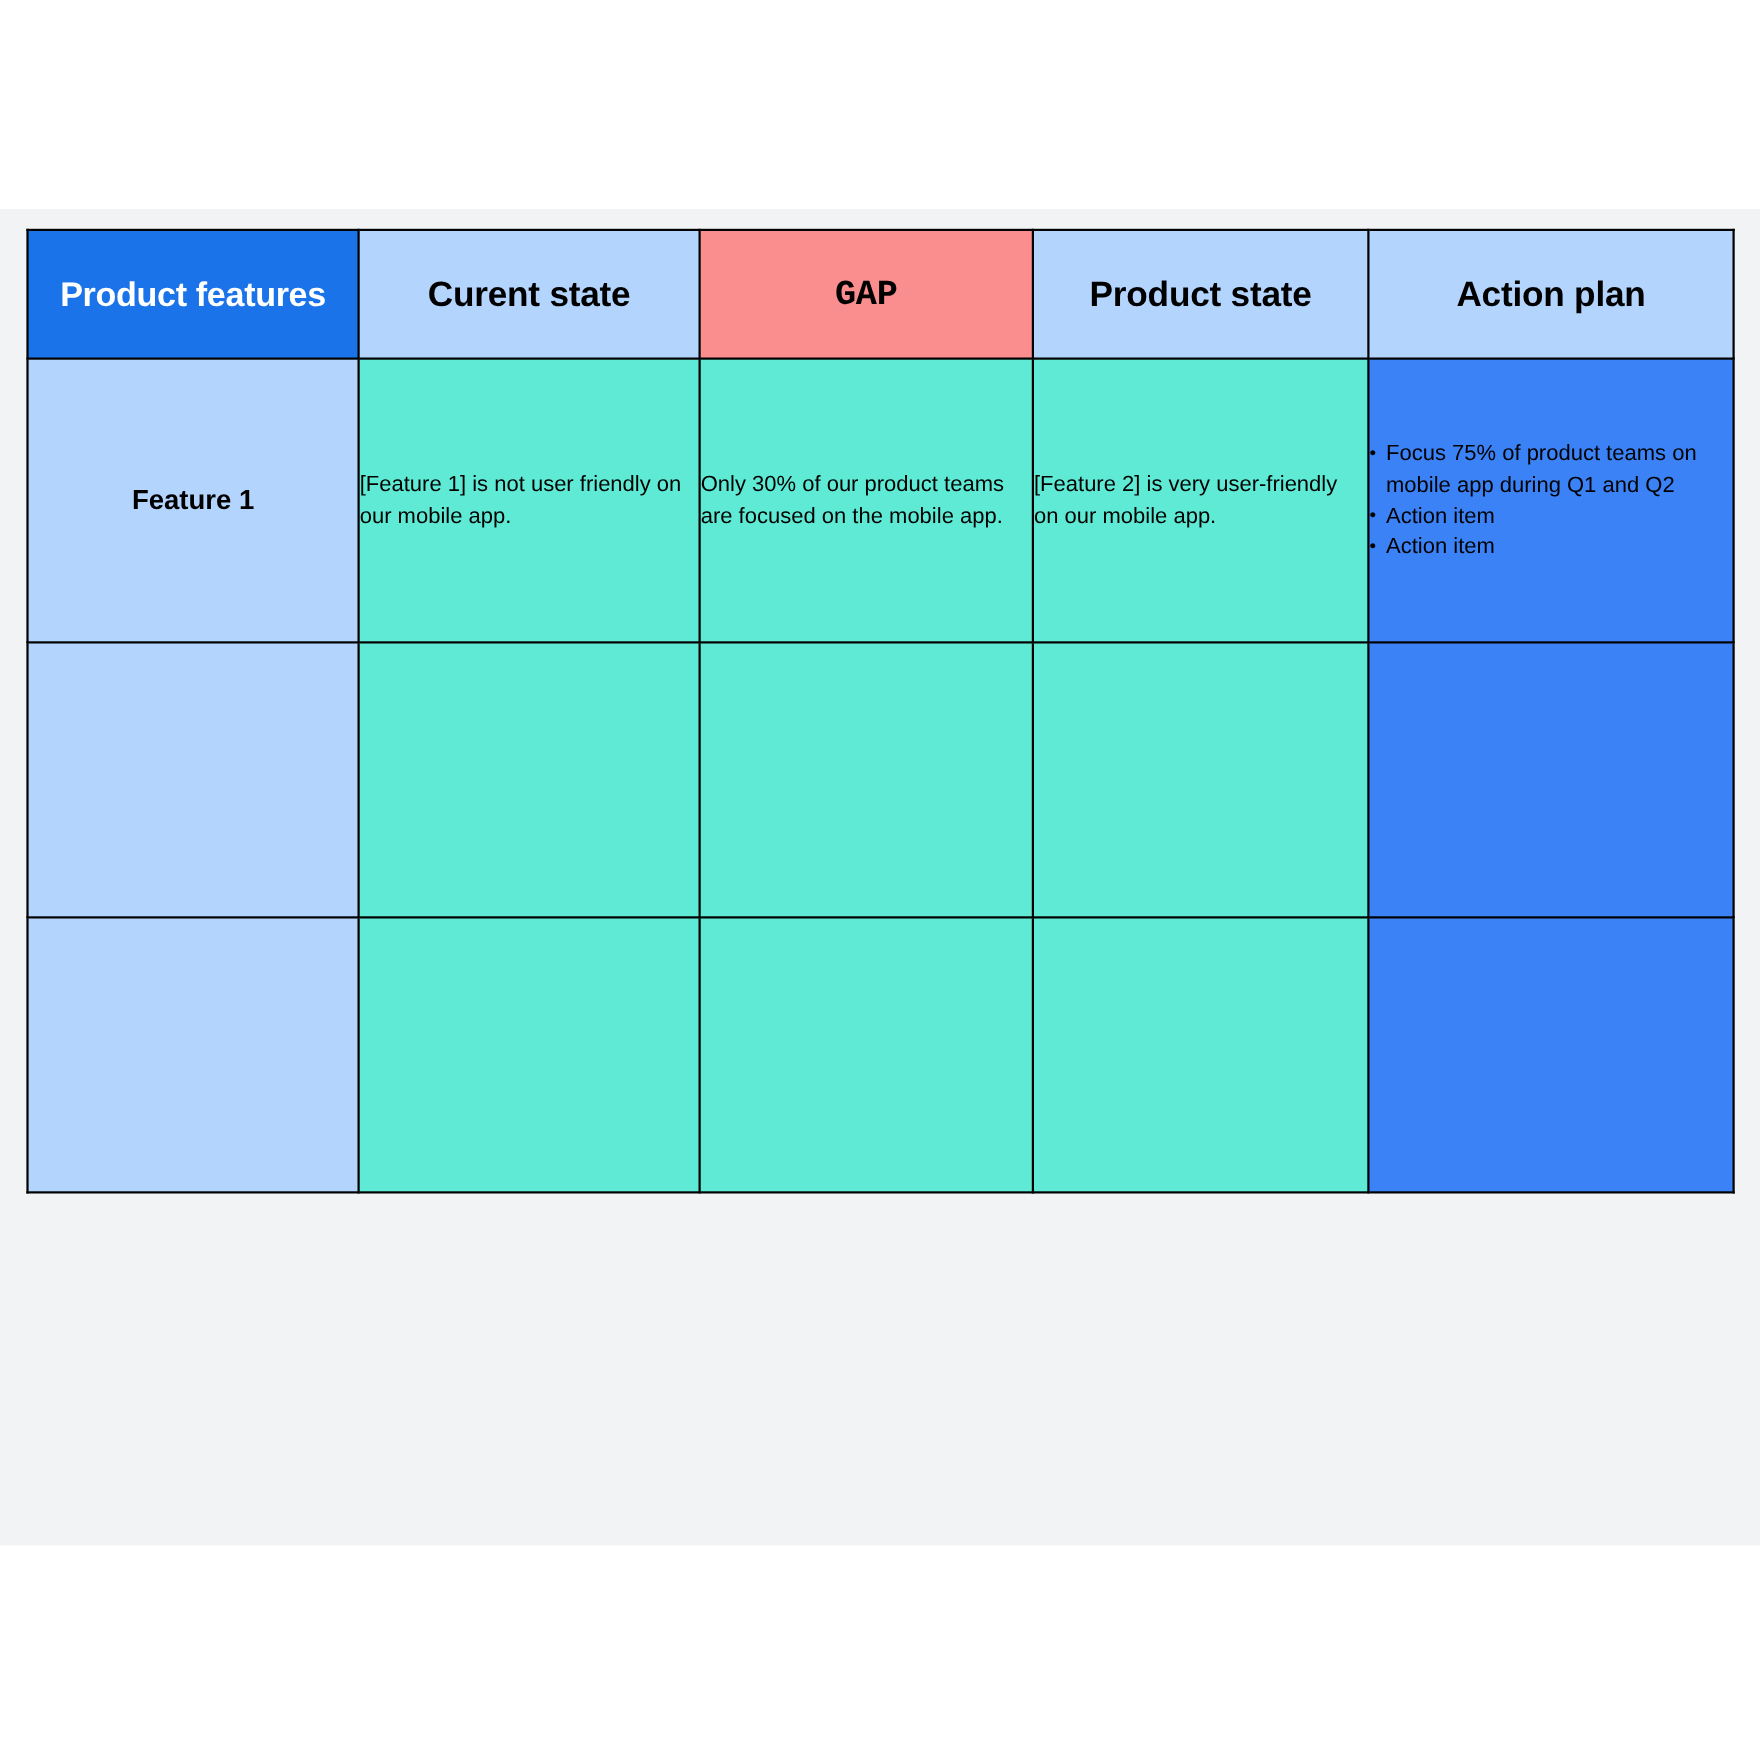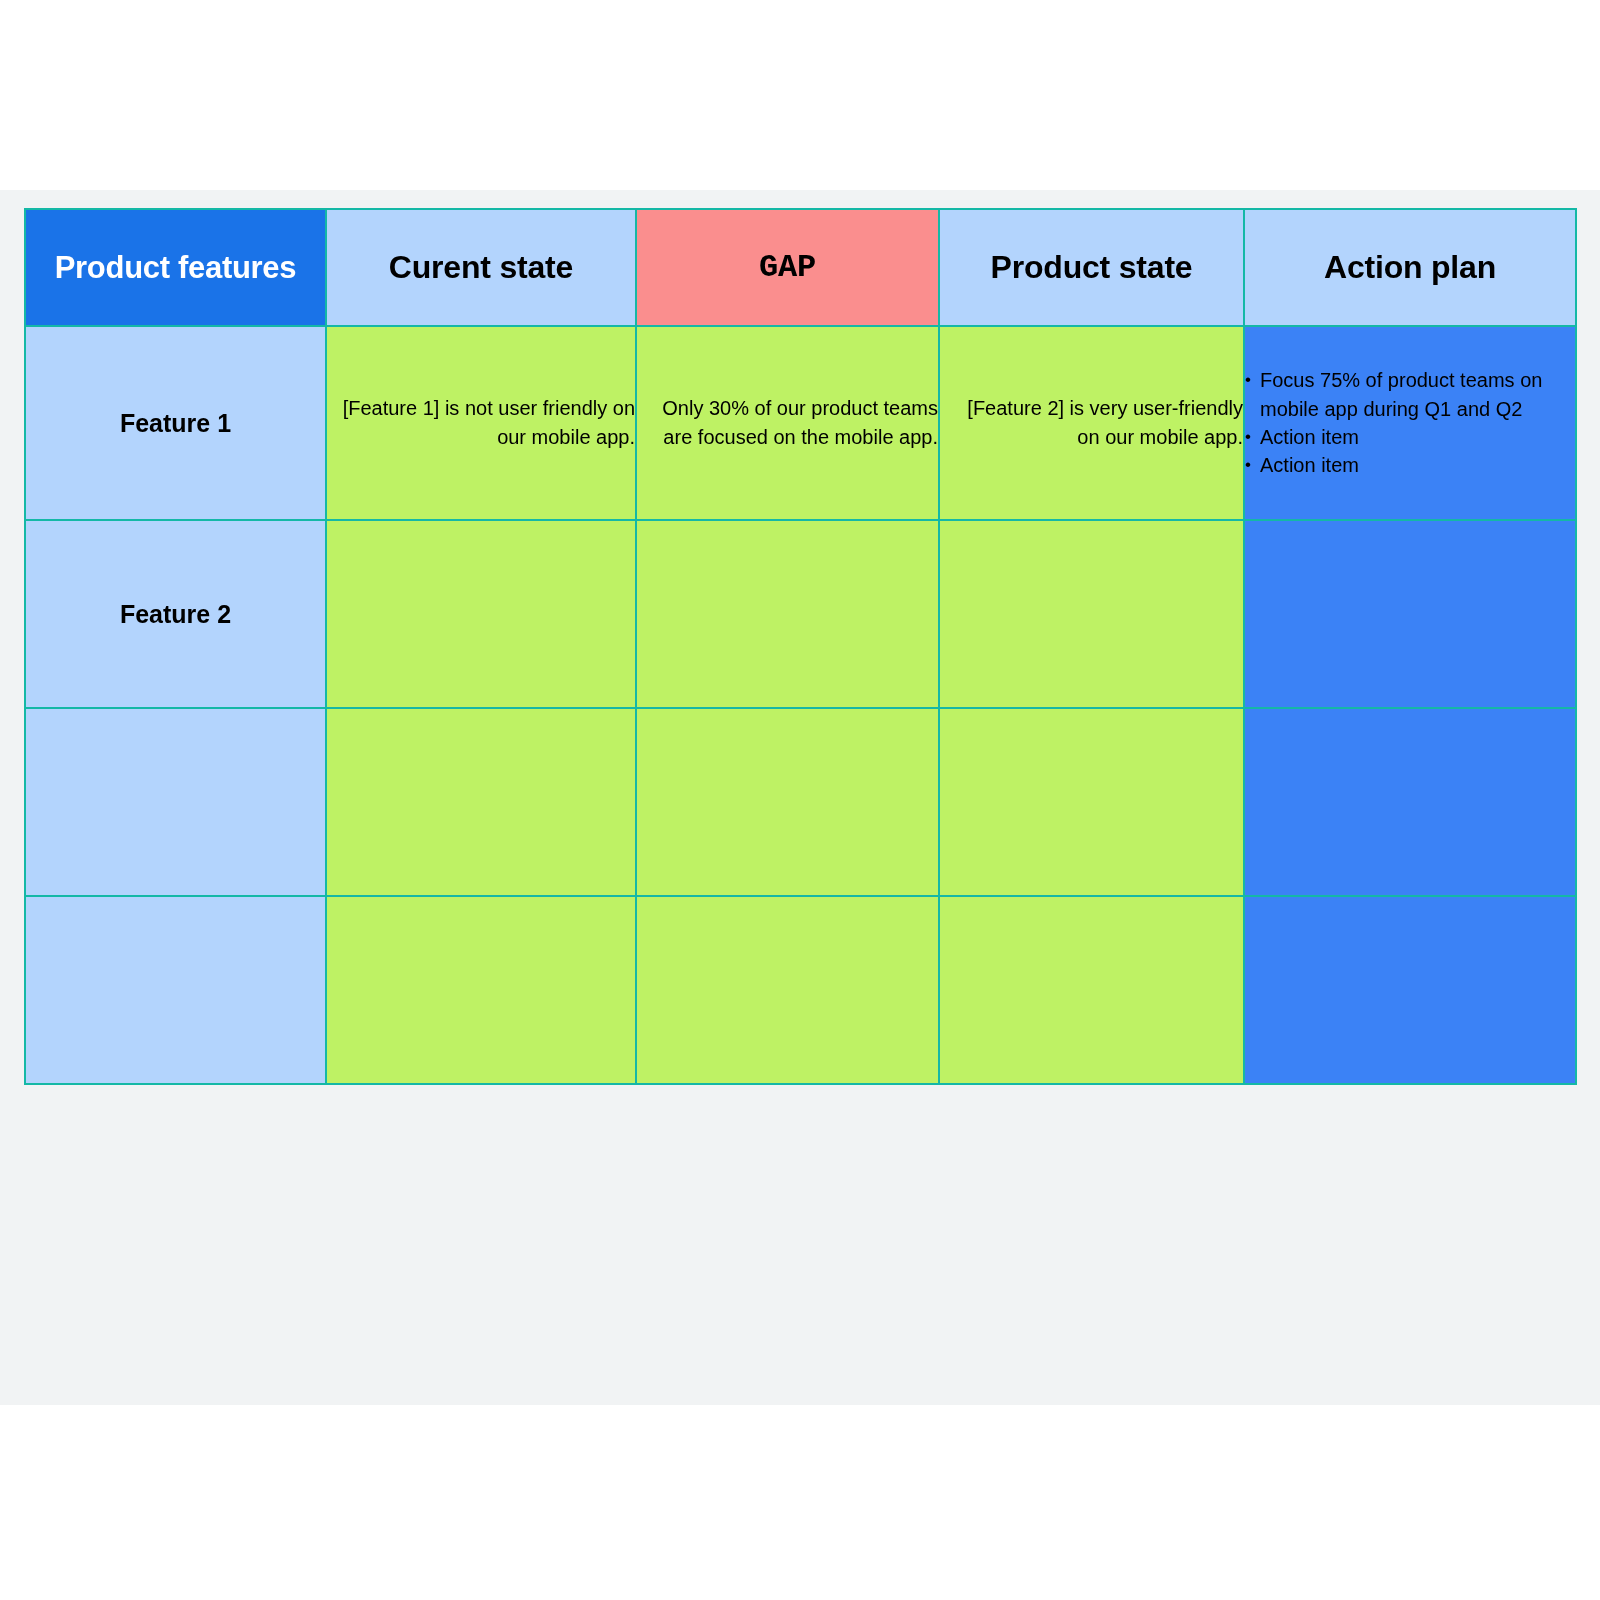--- a/index.html
+++ b/index.html
@@ -33,21 +33,21 @@
 
   table.gap-table {
     width: 1551px;
     height: 877px;
     border-collapse: collapse;
     table-layout: fixed;
   }
 
   table.gap-table td,
   table.gap-table th {
-    border: 2px solid #14b8a6;
+    border: 2px solid #000000;
     padding: 0;
     vertical-align: middle;
     box-sizing: border-box;
   }
 
   
   col.c-feature { width: 301px; }
   col.c-current { width: 310px; }
   col.c-gap     { width: 303px; }
   col.c-future  { width: 305px; }
@@ -81,25 +81,25 @@
 
   td.feature-cell {
     background: #b3d4fd;
     color: #000000;
     font-size: 25px;
     font-weight: bold;
     text-align: center;
   }
 
   td.text-cell {
-    background: #bef264;
+    background: #5eead4;
     color: #000000;
     font-size: 20px;
     line-height: 1.45;
-    text-align: right;
+    text-align: left;
     padding: 0 2px;
   }
   td.text-cell .cell-text {
     display: block;
     white-space: normal;
   }
 
   td.action-cell {
     background: #3b82f6;
     color: #000000;
@@ -166,35 +166,20 @@
         </td>
         <td class="action-cell">
           <ul class="action-list">
               <li>Focus 75% of product teams on mobile app during Q1 and Q2</li>
               <li>Action item</li>
               <li>Action item</li>
             </ul>
         </td>
       </tr>
 
-      <tr class="body-row">
-        <td class="feature-cell">Feature 2</td>
-        <td class="text-cell">
-          <span class="cell-text"></span>
-        </td>
-        <td class="text-cell">
-          <span class="cell-text"></span>
-        </td>
-        <td class="text-cell">
-          <span class="cell-text"></span>
-        </td>
-        <td class="action-cell">
-          <ul class="action-list"></ul>
-        </td>
-      </tr>
 
 
       <tr class="body-row">
         <td class="feature-cell"></td>
         <td class="text-cell">
           <span class="cell-text"></span>
         </td>
         <td class="text-cell">
           <span class="cell-text"></span>
         </td>

